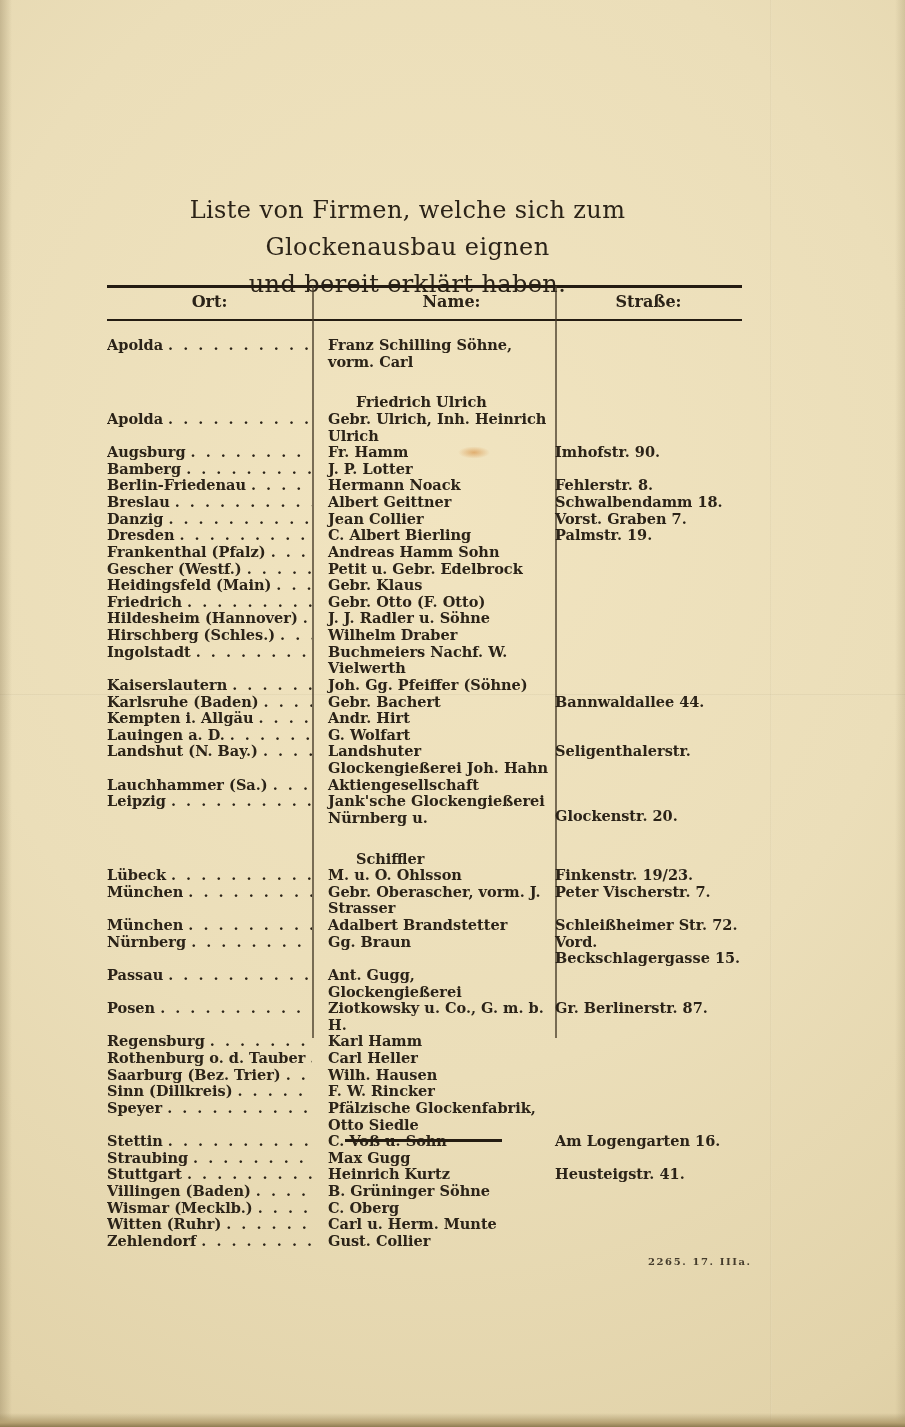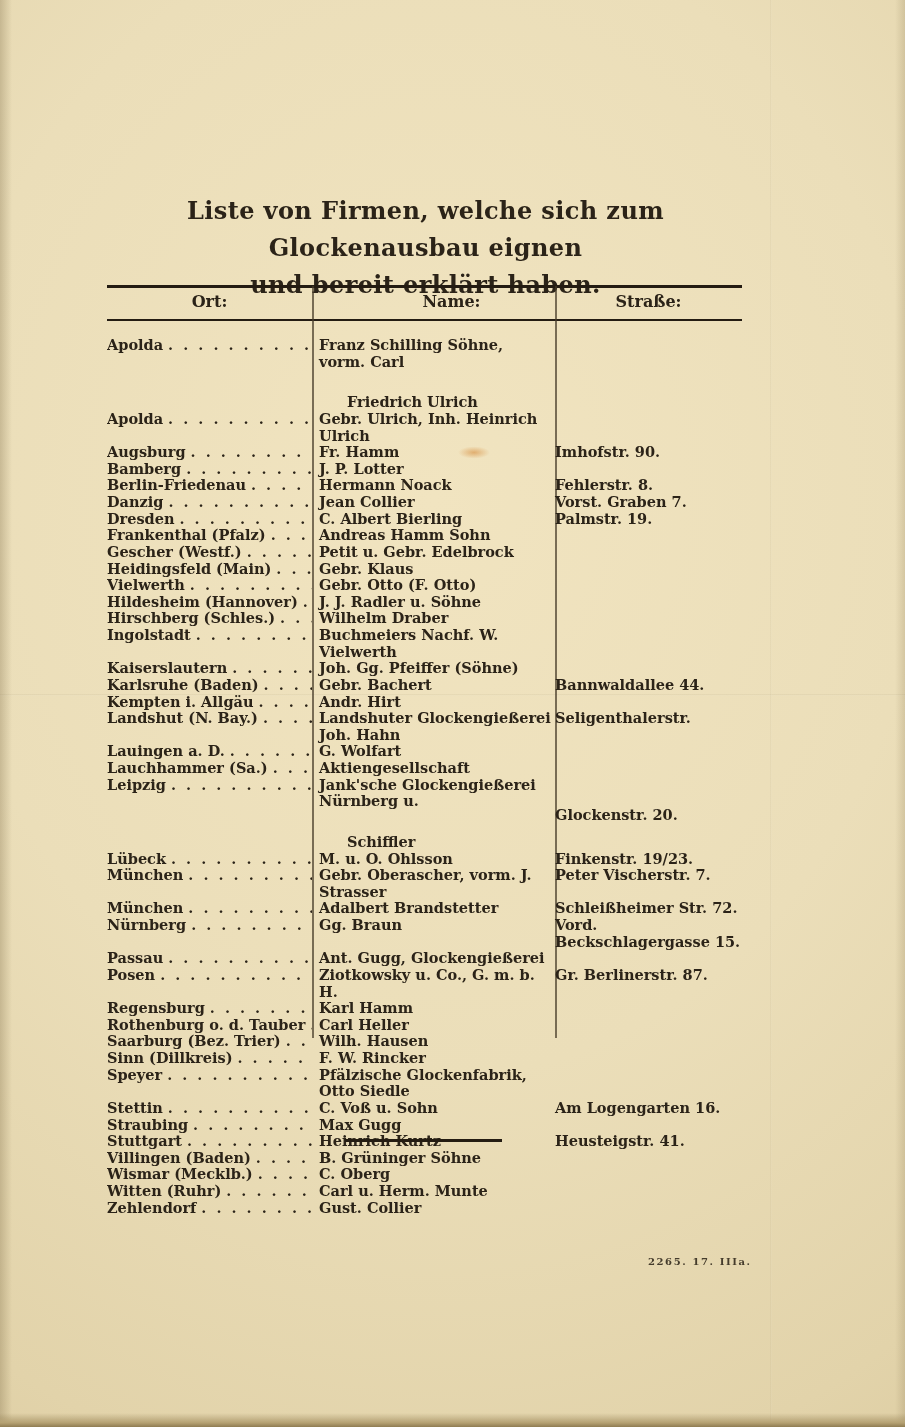--- a/index.html
+++ b/index.html
@@ -28,22 +28,22 @@
     background:linear-gradient(270deg,rgba(110,92,55,0.18),rgba(110,92,55,0));}
   .edge-bottom{position:absolute;left:0;right:0;bottom:0;height:14px;
     background:linear-gradient(180deg,
       rgba(150,130,85,0) 0%,
       rgba(150,130,85,0.30) 35%,
       #b5a172 70%,
       #8f7c52 100%);}
   .stain{position:absolute;left:452px;top:444px;width:44px;height:17px;border-radius:50%;
     background:radial-gradient(closest-side,rgba(205,110,15,0.45),rgba(205,110,15,0) 72%);}
 
-  .title{position:absolute;left:108px;top:192px;width:635px;text-align:center;
-    font-weight:bold;font-size:24px;line-height:37px;letter-spacing:0.4px;}
+  .title{position:absolute;left:90px;top:192px;width:635px;text-align:center;
+    font-weight:normal;font-size:24px;line-height:37px;letter-spacing:0.4px;}
 
   .rule{position:absolute;background:var(--rule,#241c12);}
   .rule-top{left:107px;top:285px;width:635px;height:3px;}
   .rule-mid{left:107px;top:319px;width:635px;height:2px;}
   .rule-footer{left:345px;top:1139px;width:157px;height:2.5px;}
 
   .vline{position:absolute;top:286px;width:1.5px;height:752px;background:rgba(70,58,40,0.7);}
   .vline-1{left:312px;}
   .vline-2{left:555px;}
 
@@ -54,24 +54,24 @@
   .th-name{width:243px;padding-left:36px;}
   .th-strasse{width:187px;}
 
   .tbody{position:absolute;left:107px;top:337px;width:635px;
     font-size:14.5px;font-weight:bold;line-height:16.62px;}
   .row{display:flex;align-items:flex-start;}
   .c-ort{width:205px;box-sizing:border-box;display:flex;overflow:hidden;}
   .ort-text{white-space:nowrap;}
   .leader{flex:1;overflow:hidden;white-space:nowrap;margin-left:5px;}
   .leader::after{content:". . . . . . . . . . . . . . . . . . . . . . . . . . . . .";letter-spacing:2.5px;}
-  .c-name{width:243px;box-sizing:border-box;padding-left:7px;padding-right:3px;}
+  .c-name{width:243px;box-sizing:border-box;padding-left:16px;padding-right:3px;}
   .name2{padding-left:28px;margin-top:24px;}
   .c-street{width:187px;box-sizing:border-box;}
-  .street-l2{margin-top:30px;}
+  .street-l2{margin-top:15px;}
 
   .footer-code{position:absolute;left:648px;top:1256px;
     font-size:10px;letter-spacing:1.6px;font-weight:600;color:#453c2c;}
 </style>
 </head>
 <body>
 
 <div class="page" style="--paper: #ebdeb9; --paper-light: #f1e4c0; --ink: #2b2318; --rule: #241c12;">
 
   <div class="crease-h"></div>
@@ -146,20 +146,32 @@
         </div>
         <div class="c-name">
           <div>Hermann Noack</div>
         </div>
         <div class="c-street">
           <div>Fehlerstr. 8.</div>
         </div>
       </div>
       <div class="row">
         <div class="c-ort">
+          <span class="ort-text">Breslau</span>
+          <span class="leader"></span>
+        </div>
+        <div class="c-name">
+          <div>Albert Geittner</div>
+        </div>
+        <div class="c-street">
+          <div>Schwalbendamm 18.</div>
+        </div>
+      </div>
+      <div class="row">
+        <div class="c-ort">
           <span class="ort-text">Danzig</span>
           <span class="leader"></span>
         </div>
         <div class="c-name">
           <div>Jean Collier</div>
         </div>
         <div class="c-street">
           <div>Vorst. Graben 7.</div>
         </div>
       </div>
@@ -200,21 +212,21 @@
           <span class="ort-text">Heidingsfeld (Main)</span>
           <span class="leader"></span>
         </div>
         <div class="c-name">
           <div>Gebr. Klaus</div>
         </div>
         <div class="c-street"></div>
       </div>
       <div class="row">
         <div class="c-ort">
-          <span class="ort-text">Vielwerth</span>
+          <span class="ort-text">Friedrich</span>
           <span class="leader"></span>
         </div>
         <div class="c-name">
           <div>Gebr. Otto (F. Otto)</div>
         </div>
         <div class="c-street"></div>
       </div>
       <div class="row">
         <div class="c-ort">
           <span class="ort-text">Hildesheim (Hannover)</span>
@@ -272,39 +284,39 @@
           <span class="ort-text">Kempten i. Allgäu</span>
           <span class="leader"></span>
         </div>
         <div class="c-name">
           <div>Andr. Hirt</div>
         </div>
         <div class="c-street"></div>
       </div>
       <div class="row">
         <div class="c-ort">
+          <span class="ort-text">Lauingen a. D.</span>
+          <span class="leader"></span>
+        </div>
+        <div class="c-name">
+          <div>G. Wolfart</div>
+        </div>
+        <div class="c-street"></div>
+      </div>
+      <div class="row">
+        <div class="c-ort">
           <span class="ort-text">Landshut (N. Bay.)</span>
           <span class="leader"></span>
         </div>
         <div class="c-name">
           <div>Landshuter Glockengießerei Joh. Hahn</div>
         </div>
         <div class="c-street">
           <div>Seligenthalerstr.</div>
         </div>
-      </div>
-      <div class="row">
-        <div class="c-ort">
-          <span class="ort-text">Lauingen a. D.</span>
-          <span class="leader"></span>
-        </div>
-        <div class="c-name">
-          <div>G. Wolfart</div>
-        </div>
-        <div class="c-street"></div>
       </div>
       <div class="row">
         <div class="c-ort">
           <span class="ort-text">Lauchhammer (Sa.)</span>
           <span class="leader"></span>
         </div>
         <div class="c-name">
           <div>Aktiengesellschaft</div>
         </div>
         <div class="c-street"></div>

